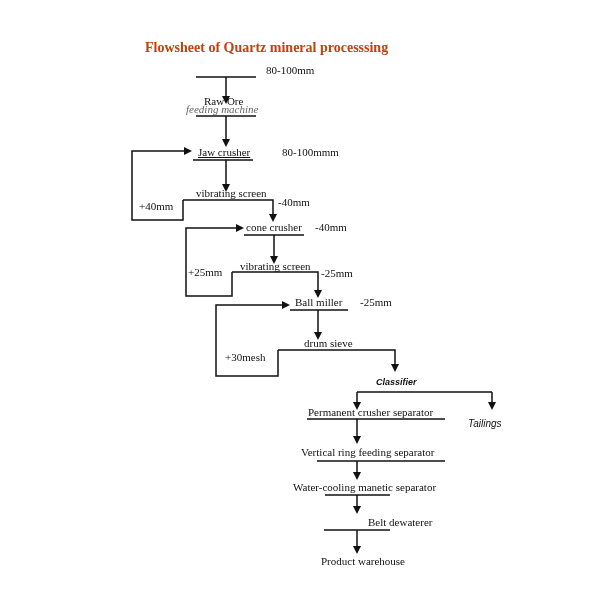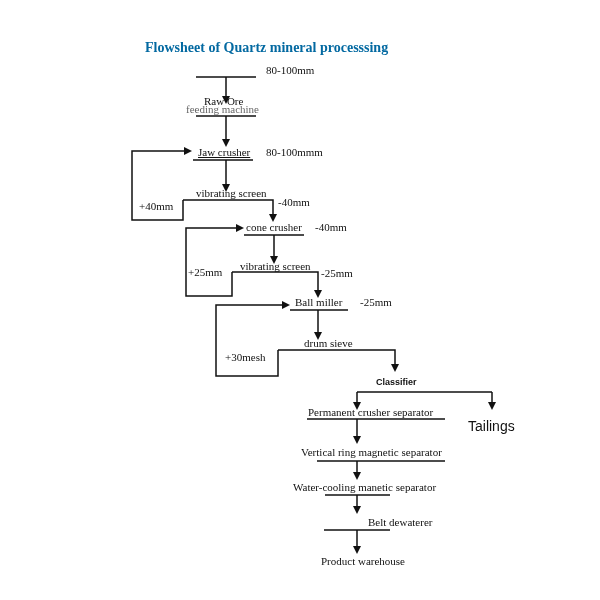--- a/index.html
+++ b/index.html
@@ -1,21 +1,21 @@
 <!DOCTYPE html>
 <html><head>
 <meta charset="utf-8">
 <style>
   html, body { margin:0; padding:0; background:#ffffff; }
   body { width:600px; height:600px; position:relative; overflow:hidden; }
   .t { position:absolute; font-family:"Liberation Serif", serif; font-size:11px; color:#111; white-space:nowrap; line-height:1; }
-  .title { position:absolute; font-family:"Liberation Serif", serif; font-size:14px; font-weight:bold; color:#0369a1; white-space:nowrap; left:145px; top:40px; }
-  .sans { font-family:"Liberation Sans", sans-serif; }
+  .title { position:absolute; font-family:"Liberation Serif", serif; font-size:14px; font-weight:bold; color:#c2410c; white-space:nowrap; left:145px; top:40px; }
+  .sans { font-family:"Liberation Sans", sans-serif;font-style:italic; }
   .bold { font-weight:bold; }
-  .gray { color:#666; }
+  .gray { color:#666;font-style:italic; }
   svg.lines { position:absolute; left:0; top:0; }
 </style>
 </head>
 <body>
 
 <div class="title">Flowsheet of Quartz mineral processsing</div>
 
 <svg class="lines" width="600" height="600">
   <defs>
     <marker id="ah" markerWidth="8" markerHeight="8" refX="6" refY="4" orient="auto" markerUnits="userSpaceOnUse">
@@ -61,21 +61,21 @@
     <line x1="357" y1="530" x2="357" y2="552" marker-end="url(#ah)"></line>
   </g>
 </svg>
 
 <div class="t" style="left:204px;top:65px;margin-top:31px;">Raw Ore</div>
 <div class="t" style="left:266px;top:65px;">80-100mm</div>
 
 <div class="t gray" style="left:186px;top:104px;">feeding machine</div>
 
 <div class="t" style="left:198px;top:147px;text-decoration:underline;">Jaw crusher</div>
-<div class="t" style="left:266px;top:147px;text-align:center;">80-100mmm</div>
+<div class="t" style="left:282px;top:147px;text-align:center;">80-100mmm</div>
 
 <div class="t" style="left:196px;top:188px;">vibrating screen</div>
 <div class="t" style="left:139px;top:201px;">+40mm</div>
 <div class="t" style="left:278px;top:197px;">-40mm</div>
 
 <div class="t" style="left:246px;top:222px;">cone crusher</div>
 <div class="t" style="left:315px;top:222px;">-40mm</div>
 
 <div class="t" style="left:240px;top:261px;">vibrating screen</div>
 <div class="t" style="left:188px;top:267px;">+25mm</div>
@@ -83,21 +83,21 @@
 
 <div class="t" style="left:295px;top:297px;">Ball miller</div>
 <div class="t" style="left:360px;top:297px;">-25mm</div>
 
 <div class="t" style="left:304px;top:338px;">drum sieve</div>
 <div class="t" style="left:225px;top:352px;">+30mesh</div>
 
 <div class="t sans bold" style="left:376px;top:378px;font-size:9px;">Classifier</div>
 
 <div class="t" style="left:308px;top:407px;">Permanent crusher separator</div>
-<div class="t sans" style="left:468px;top:419px;font-size:14px;">Tailings</div>
+<div class="t sans" style="left:468px;top:419px;font-size:10px;">Tailings</div>
 
-<div class="t" style="left:301px;top:447px;">Vertical ring magnetic separator</div>
+<div class="t" style="left:301px;top:447px;">Vertical ring feeding separator</div>
 
 <div class="t" style="left:293px;top:482px;">Water-cooling manetic separator</div>
 
 <div class="t" style="left:324px;top:517px;margin-left:44px;">Belt dewaterer</div>
 
 <div class="t" style="left:321px;top:556px;">Product warehouse</div>
 
 </body></html>

